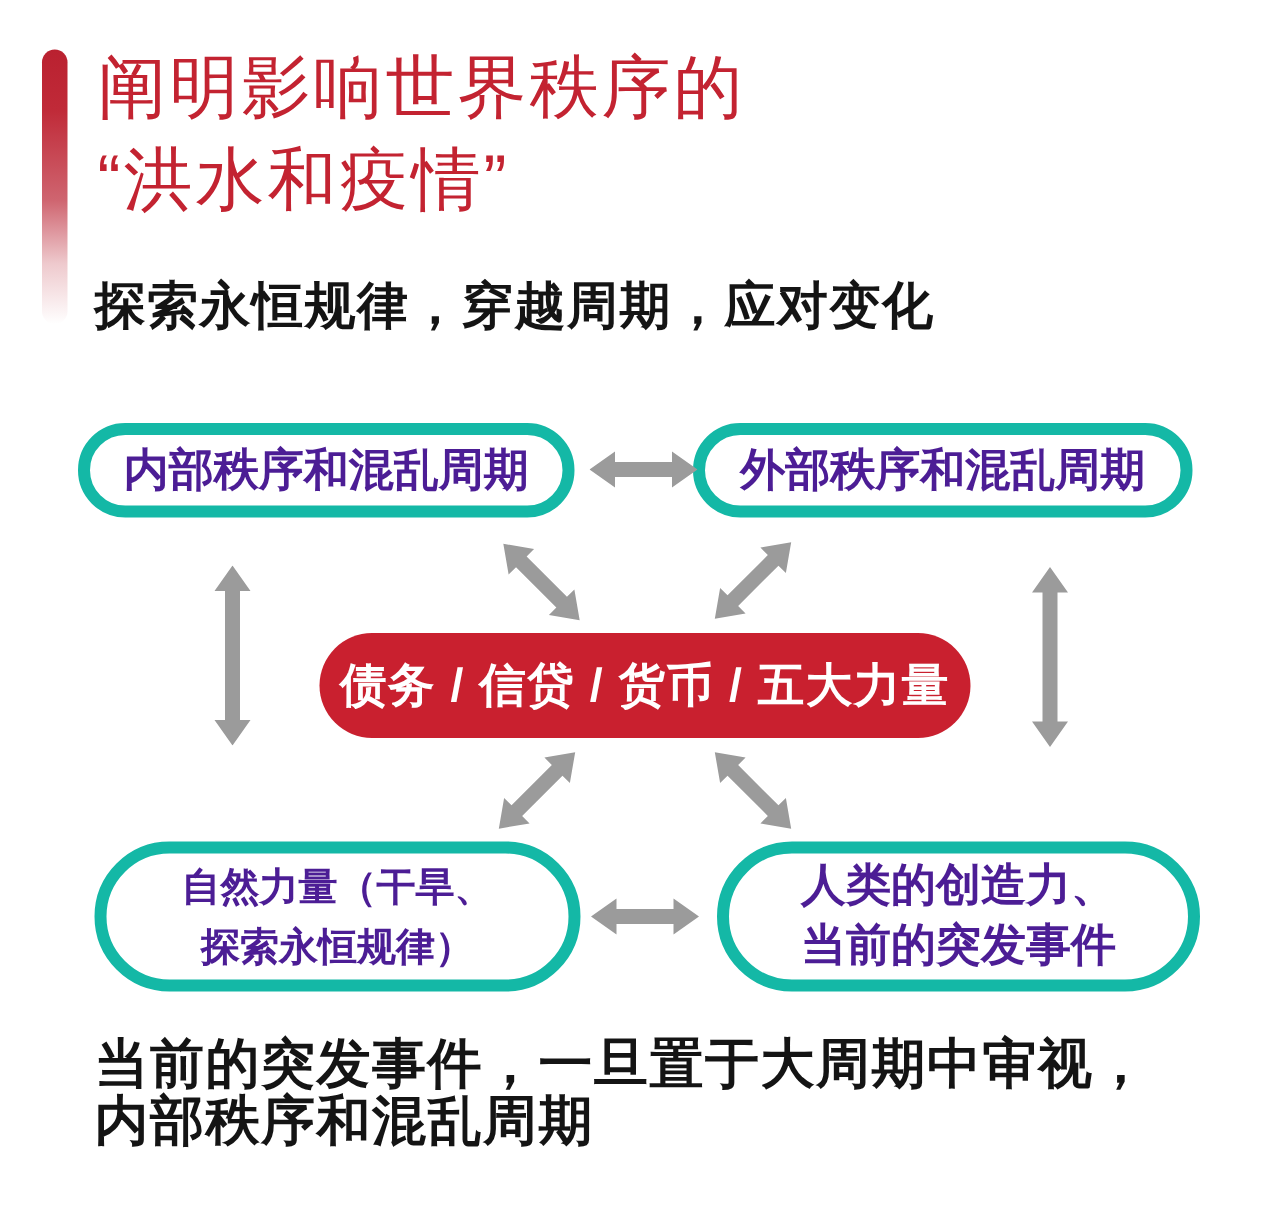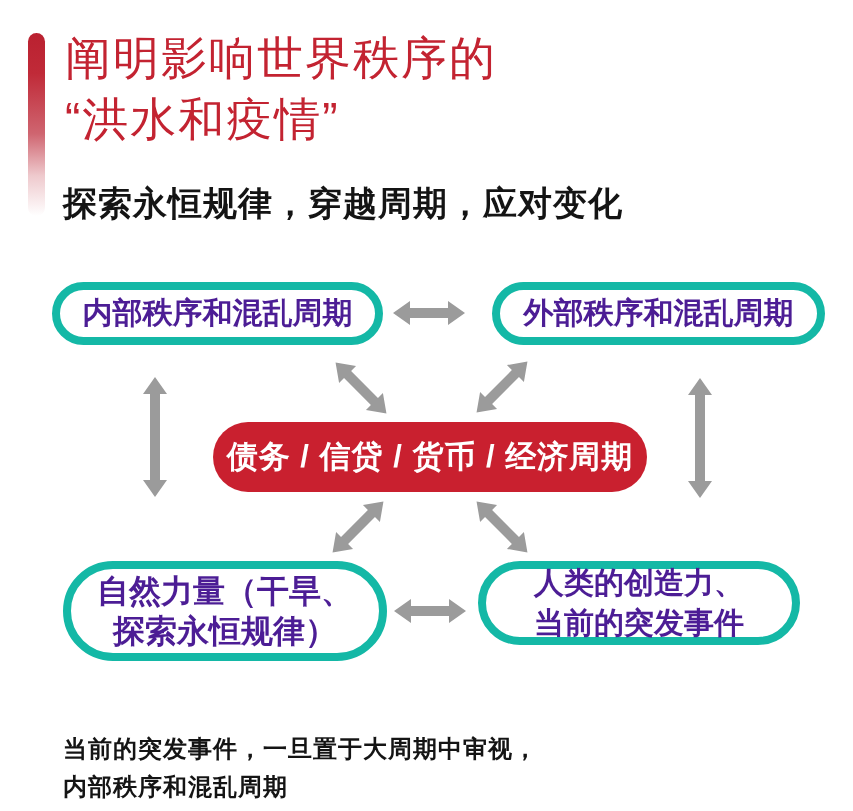--- a/index.html
+++ b/index.html
@@ -23,44 +23,44 @@
   }
   
   .node{
     position:absolute;display:flex;align-items:center;justify-content:center;
     text-align:center;font-weight:700;box-sizing:border-box;
   }
   .node.outline{
     border:8px solid #14b8a6;border-radius:50px;color:#4c1d95;background:#ffffff;
   }
   .node.tl{left:52px;top:282px;width:331px;height:63px;border-radius:34px;font-size:30px;}
-  .node.tr{left:492px;top:282px;width:333px;height:63px;border-radius:34px;font-size:30px;}
-  .node.bl{left:63px;top:561px;width:324px;height:100px;font-size:32px;line-height:40px;}
-  .node.br{left:478px;top:561px;width:322px;height:84px;font-size:30px;line-height:40px;}
+  .node.tr{left:462px;top:282px;width:333px;height:63px;border-radius:34px;font-size:30px;}
+  .node.bl{left:63px;top:561px;width:324px;height:100px;font-size:26px;line-height:40px;}
+  .node.br{left:478px;top:561px;width:322px;height:100px;font-size:30px;line-height:40px;}
   .node.center{
     left:213px;top:422px;width:434px;height:70px;border-radius:35px;
     background:#c9202f;color:#ffffff;font-size:31px;letter-spacing:1px;
   }
   .node .lines span{display:block;}
   
   .arrow{position:absolute;color:#9b9b9b;}
   .arrow svg{display:block;}
   .ah-top{left:393px;top:300px;}
   .ah-bottom{left:394px;top:598px;}
   .av-left{left:142px;top:377px;}
   .av-right{left:687px;top:378px;}
   .diag{width:74px;height:26px;margin-left:-37px;margin-top:-13px;}
   .d-ul{left:361px;top:388px;transform:rotate(45deg);}
   .d-ur{left:502px;top:387px;transform:rotate(-45deg);}
   .d-ll{left:358px;top:527px;transform:rotate(-45deg);}
   .d-lr{left:502px;top:527px;transform:rotate(45deg);}
   
   .note{
     position:absolute;left:63px;top:690px;
-    color:#141414;font-size:24px;line-height:38px;font-weight:700;letter-spacing:1px;margin-top:40px;
+    color:#141414;font-size:36px;line-height:38px;font-weight:700;letter-spacing:1px;
   }
   .note span{display:block;}
 </style>
 </head>
 <body>
 
 <div class="canvas">
 
   <div class="accent-bar"></div>
 
@@ -73,21 +73,21 @@
 
   <div class="node outline tl">
     <span>内部秩序和混乱周期</span>
   </div>
 
   <div class="node outline tr">
     <span>外部秩序和混乱周期</span>
   </div>
 
   <div class="node center">
-    <span>债务 / 信贷 / 货币 / 经济周期</span>
+    <span>债务 / 信贷 / 货币 / 五大力量</span>
   </div>
 
   <div class="node outline bl">
     <span class="lines">
       <span>自然力量（干旱、</span>
       <span>探索永恒规律）</span>
     </span>
   </div>
 
   <div class="node outline br">

